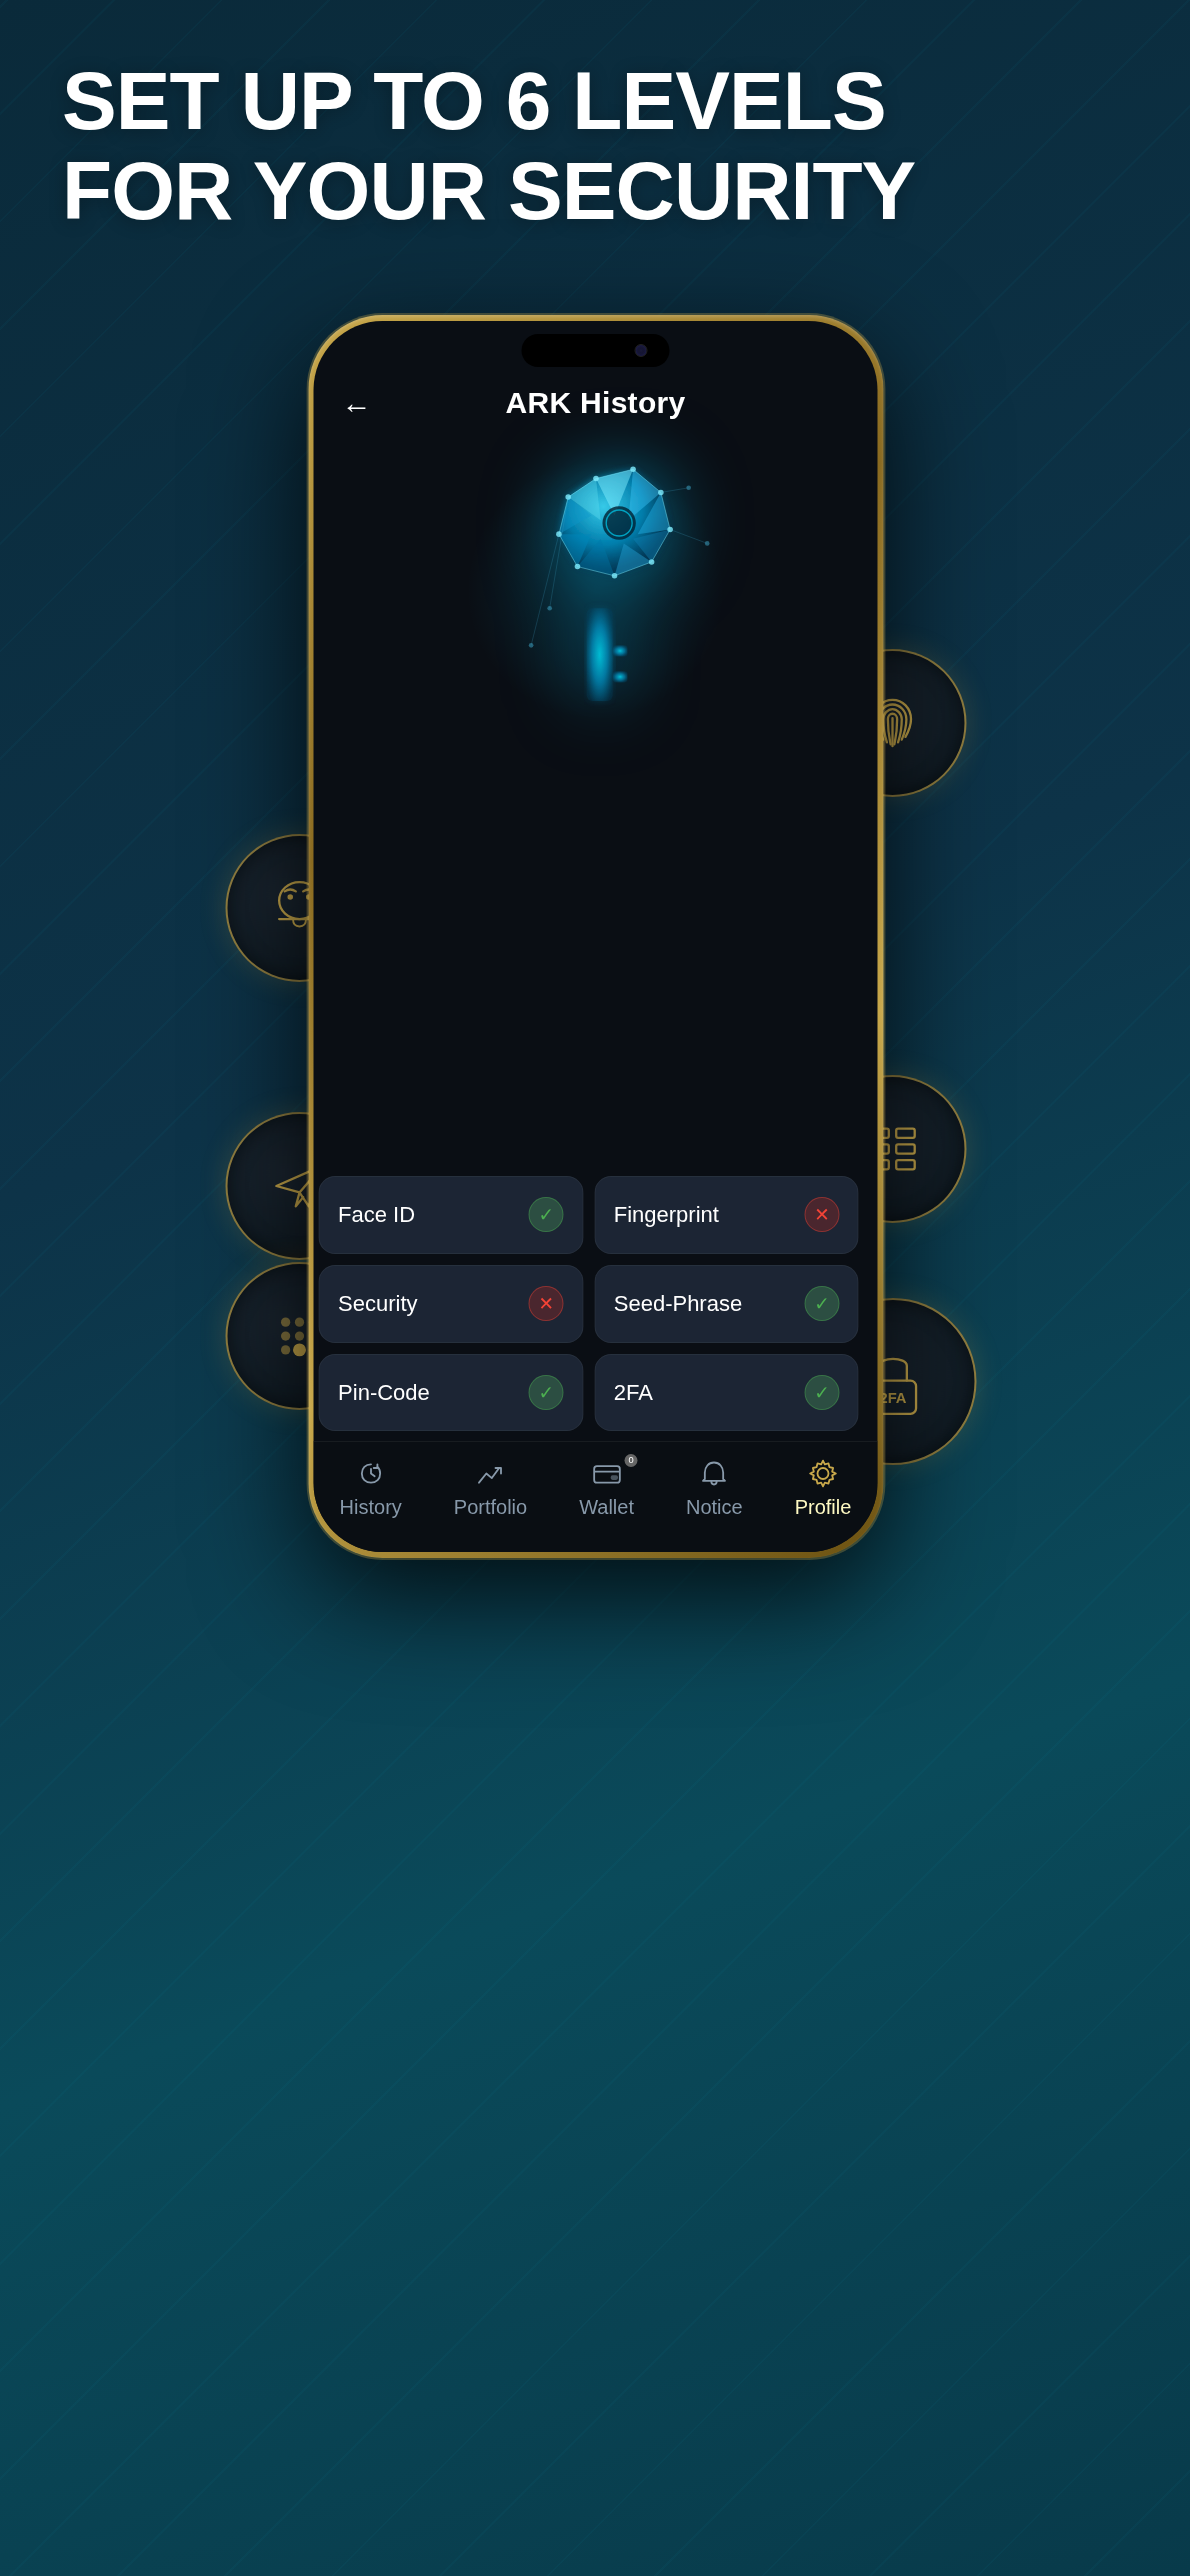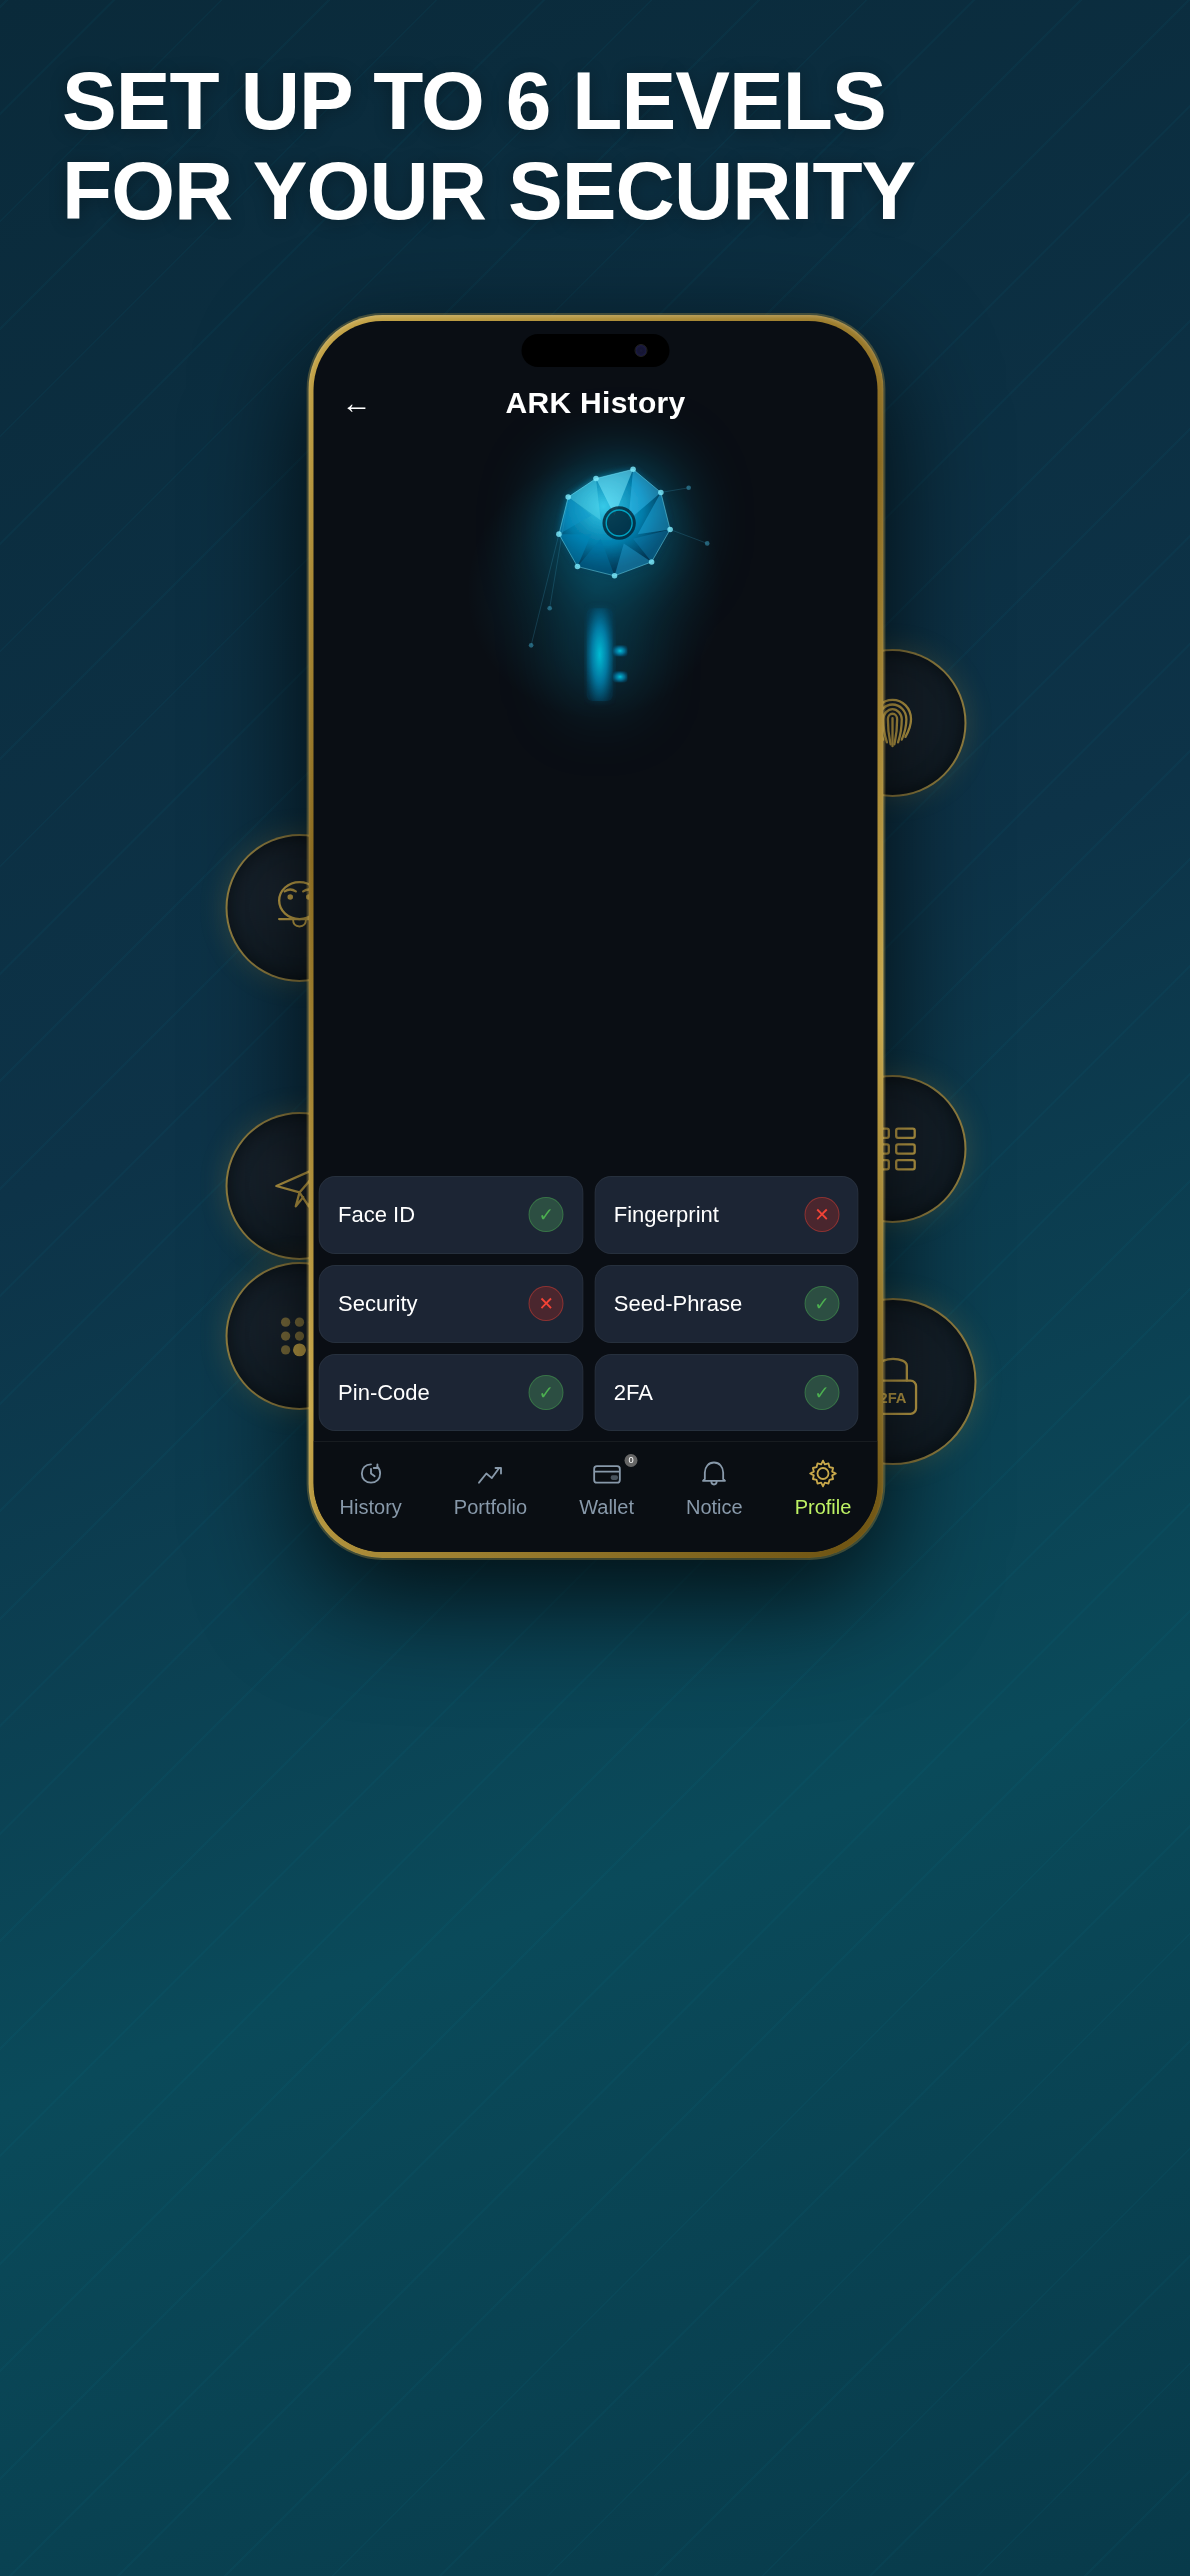--- a/index.html
+++ b/index.html
@@ -221,21 +221,21 @@
       gap: 5.6px;
     }
 
     .nav-label {
       font-size: 20px;
       color: #8899aa;
       font-weight: 400;
     }
 
     .nav-label.active {
-      color: #bef264;
+      color: #fef9c3;
     }
 
     
     .float-circle {
       position: absolute;
       width: 148px;
       height: 148px;
       border-radius: 50%;
       background: radial-gradient(circle at 40% 40%, #1a2530, #0d1820);
       border: 2.3px solid rgba(200,168,75,0.7);

